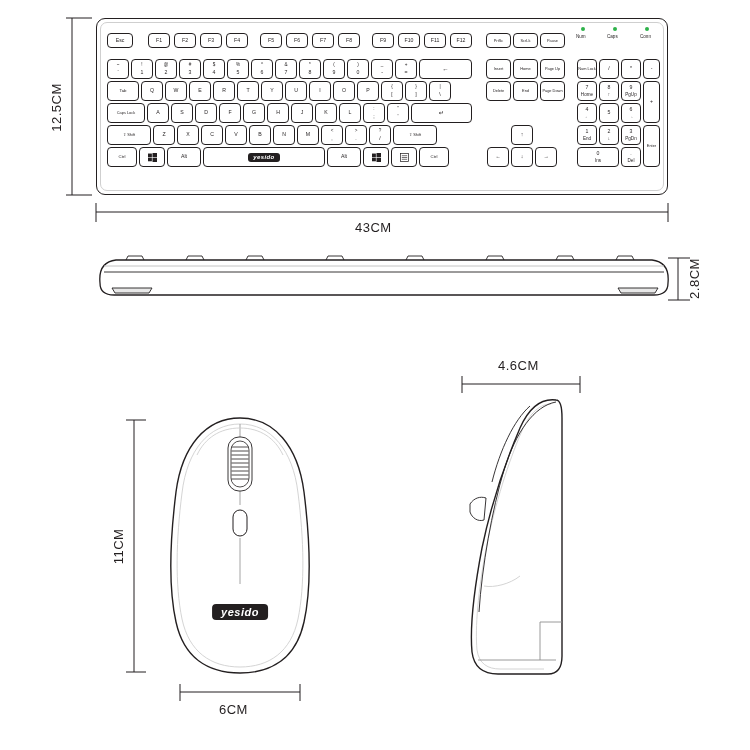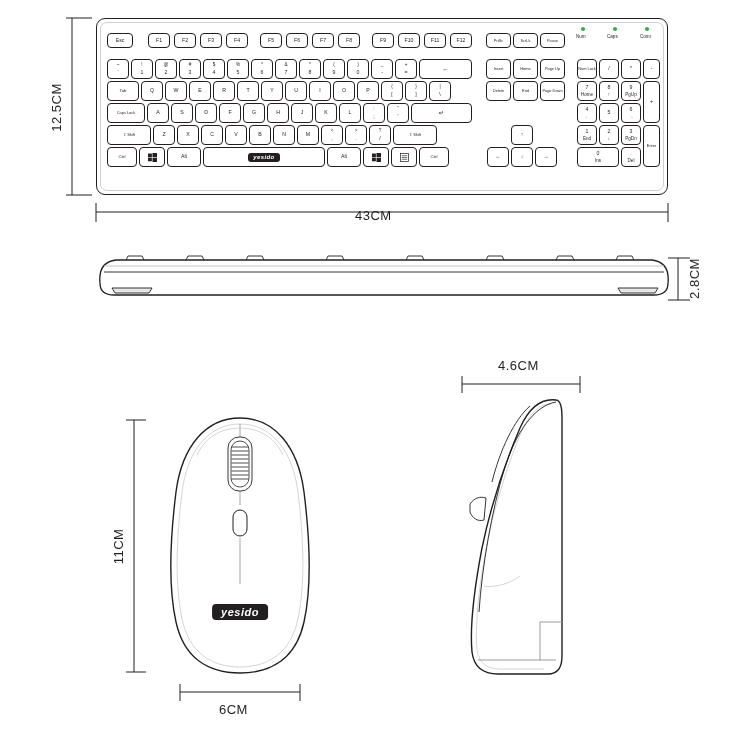--- a/index.html
+++ b/index.html
@@ -247,21 +247,21 @@
       <path d="M478 660 L556 660" stroke="#8f8f8f"></path>
       <path d="M540 622 L562 622" stroke="#8f8f8f"></path>
       <path d="M540 622 L540 660" stroke="#8f8f8f"></path>
 
       <path d="M484 586 C 494 588 510 584 520 576" stroke="#cfcfcf"></path>
     </g>
   </svg>
 
   <div class="dim vert" style="left:21px; top:100px; width:70px; text-align:center;">12.5CM</div>
 
-  <div class="dim" style="left:355px; top:208px;">43CM</div>
+  <div class="dim" style="left:355px; top:220px;">43CM</div>
 
   <div class="dim vert" style="left:664px; top:271px; width:60px; text-align:center;">2.8CM</div>
 
   <div class="dim vert" style="left:90px; top:539px; width:56px; text-align:center;">11CM</div>
 
   <div class="dim" style="left:219px; top:702px;">6CM</div>
 
   <div class="dim" style="left:498px; top:358px;">4.6CM</div>
 
   <div id="keyboard-top">

